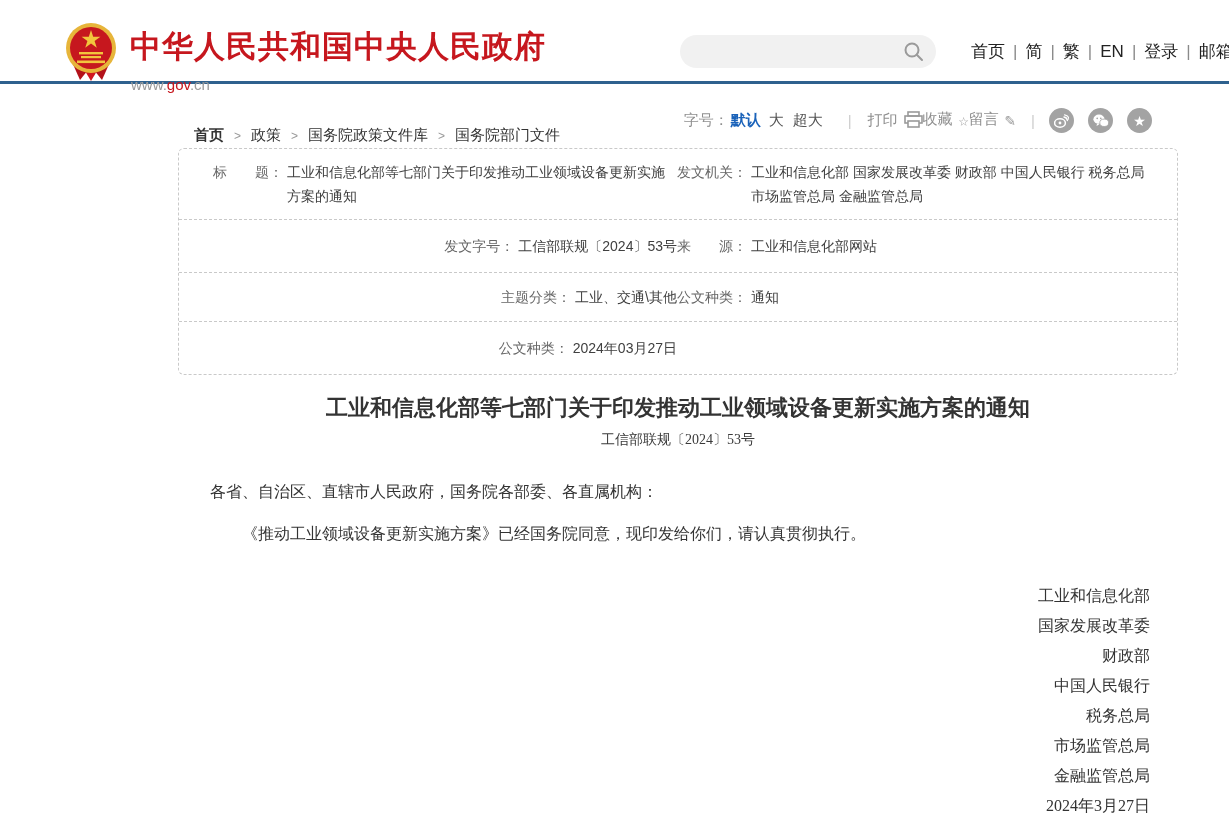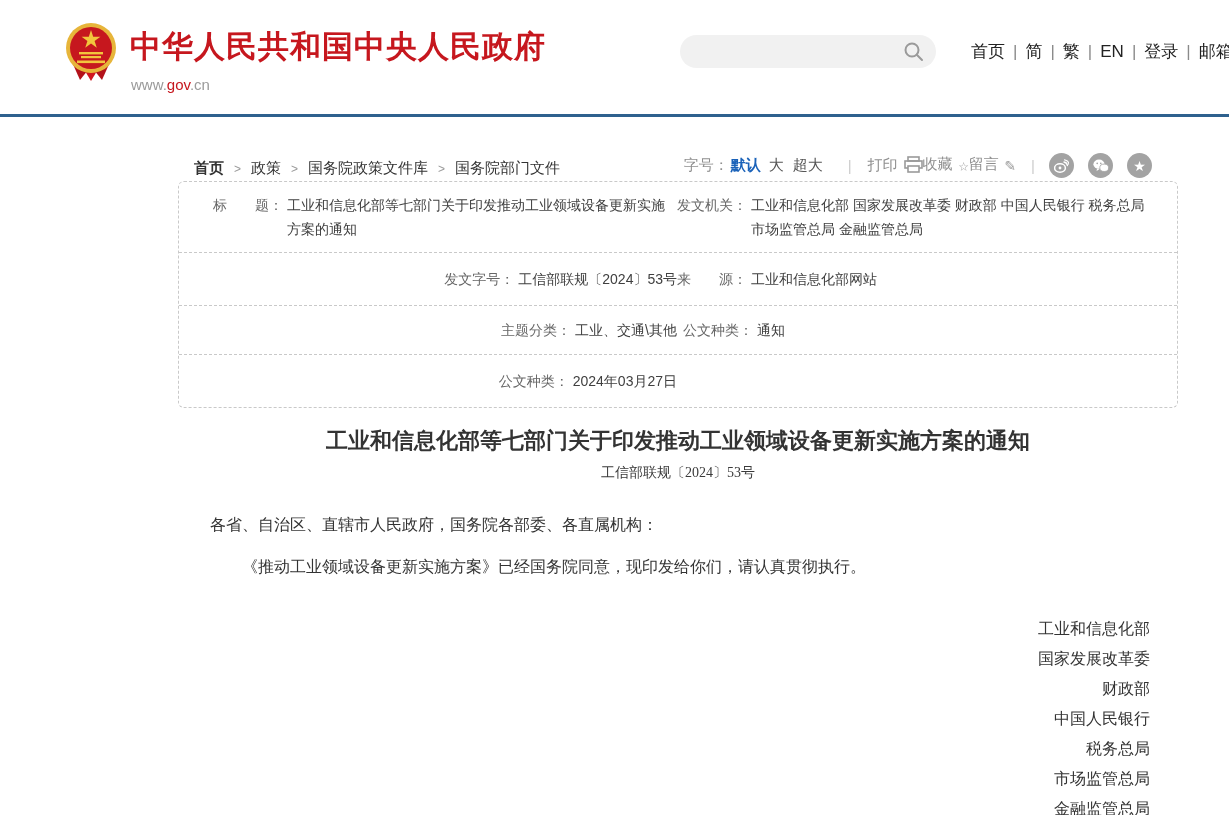--- a/index.html
+++ b/index.html
@@ -1,20 +1,20 @@
 <!DOCTYPE html>
 <html><head>
 <meta charset="utf-8">
 <style>
   * { margin:0; padding:0; box-sizing:border-box; }
   html,body { width:1229px; height:815px; background:#fff; overflow:hidden; }
   body { font-family:"Liberation Sans","DejaVu Sans",sans-serif; color:#333; }
 
   
-  .header { position:relative; height:114px; background:#fff; }
+  .header { position:relative; height:81px; background:#fff; }
   .emblem { position:absolute; left:64px; top:22px; width:54px; height:60px; }
   .site-title { position:absolute; left:130px; top:26px; font-family:"Liberation Serif","DejaVu Serif",serif;
                 font-weight:bold; font-size:31px; color:#c6171e; letter-spacing:1px; }
   .site-url { position:absolute; left:131px; top:76px; font-size:15px; color:#9a9a9a; }
   .site-url .gov { color:#c6171e; }
 
   .search-box { position:absolute; left:680px; top:35px; width:256px; height:33px;
                 background:#f1f1f1; border-radius:17px; }
   .search-input { position:absolute; left:14px; top:0; width:210px; height:33px; border:none;
                   background:transparent; outline:none; font-size:14px; color:#333; }
@@ -25,21 +25,21 @@
   .top-nav .sep { color:#8a8a8a; margin:0 8px; font-weight:200; }
 
   .blue-line { height:3px; background:#2e618e; }
 
   
   .toolbar { position:relative; width:1000px; margin:24px auto 0 178px; height:26px; font-size:15px; }
   .breadcrumb { position:absolute; left:16px; top:18px; }
   .breadcrumb .crumb { color:#333; text-decoration:none; cursor:pointer; }
   .breadcrumb .crumb.first { font-weight:bold; }
   .breadcrumb .csep { color:#999; font-size:12px; margin:0 10px; }
-  .toolbar-right { position:absolute; right:26px; top:12px; display:flex; align-items:center; color:#8f8f8f; font-size:15px; }
+  .toolbar-right { position:absolute; right:26px; top:0; display:flex; align-items:center; color:#8f8f8f; font-size:15px; }
   .toolbar-right .fs-label { color:#8f8f8f; }
   .fs-default { color:#1a62b9; font-weight:bold; margin:0 8px 0 2px; cursor:pointer; }
   .fs-opt { color:#555; margin-right:9px; cursor:pointer; }
   .vbar { color:#ccc; margin:0 16px; }
   .tool-item { display:flex; align-items:flex-start; cursor:pointer; color:#8f8f8f;font-family:Liberation Mono, monospace; }
   .tool-item .glyph { margin-left:6px; color:#9a9a9a; font-size:17px; }
   .share-circle { width:25px; height:25px; border-radius:50%; background:#a3a3a3; margin-left:14px;
                   display:flex; align-items:center; justify-content:center; cursor:pointer; }
   .share-circle .star { color:#fff; font-size:14px; line-height:1; }
 
@@ -47,21 +47,21 @@
   .meta-box { width:1000px; margin:14px 0 0 178px; border:1px dashed #c9c9c9; border-radius:6px;
               font-size:14px; color:#444; }
   .meta-row { display:flex; border-bottom:1px dashed #c9c9c9; padding:11px 20px; line-height:24px; }
   .meta-row:last-child { border-bottom:none; }
   .meta-cell { display:flex; }
   .meta-cell.left { width:478px; flex:none;justify-content:flex-end; }
   .meta-cell.right { flex:1; }
   .meta-label { color:#666; flex:none; white-space:nowrap; }
   .meta-value { color:#404040; margin-left:4px; }
   .r2 { padding:14px 20px; }
-  .r3 { padding:12px 20px;gap:6px; }
+  .r3 { padding:12px 20px; }
   .r4 { padding:14px 20px; }
 
   
   .doc { width:1000px; margin:0 0 0 178px; font-family:"Liberation Serif","DejaVu Serif",serif; color:#333; }
   .doc-title { margin-top:18px; text-align:center; font-size:22px; font-weight:bold; line-height:30px; }
   .doc-number { margin-top:8px; text-align:center; font-size:14px; color:#3a3a3a; }
   .doc-p1 { margin-top:30px; font-size:16px; line-height:26px; text-indent:2em; }
   .doc-p2 { margin-top:16px; font-size:16px; line-height:26px; text-indent:4em; }
   .sign-block { margin-top:34px; text-align:right; padding-right:28px; font-size:16px; line-height:30px; }
   .sign-line { display:block; }

